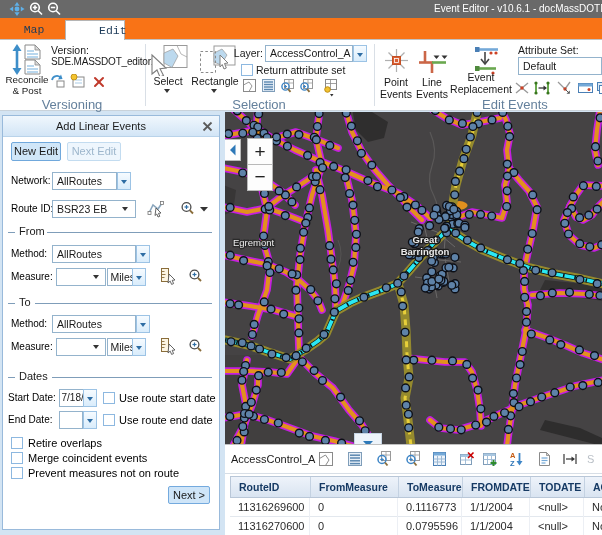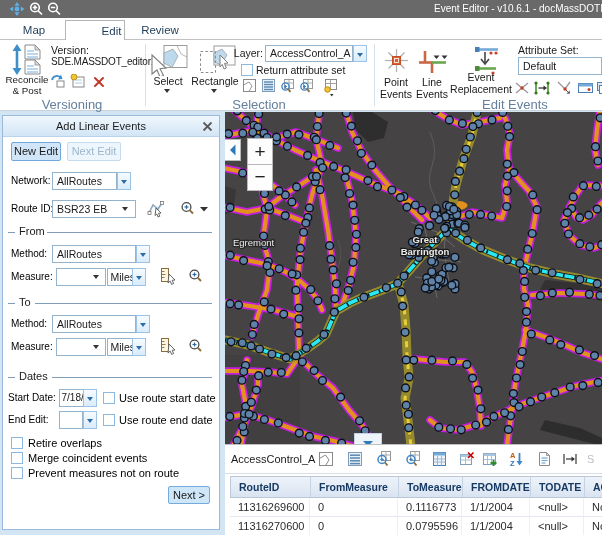--- a/index.html
+++ b/index.html
@@ -4,21 +4,21 @@
 <style>
 * { margin:0; padding:0; box-sizing:border-box; }
 html,body { width:602px; height:535px; overflow:hidden; }
 body { font-family:"Liberation Sans", sans-serif; position:relative; background:#d3e4f3; }
 .abs { position:absolute; }
 
 
 #topbar { left:0; top:0; width:602px; height:18px; background:#696969; }
 
 
-#tabstrip { left:0; top:18px; width:602px; height:22px; background:#ffffff; border-bottom:1px solid #c2c2c2; }
+#tabstrip { left:0; top:18px; width:602px; height:22px; background:#f97316; border-bottom:1px solid #c2c2c2;font-family:Liberation Mono, monospace; }
 .tab { position:absolute; top:2px; height:20px; line-height:20px; text-align:center; font-size:11.5px; color:#1e3c5a; }
 .tab.active { background:#fff; border:1px solid #b5b5b5; border-bottom:none; height:21px; }
 
 
 #ribbon { left:0; top:40px; width:602px; height:71px; background:#fff; border-bottom:1px solid #c9d2da; }
 .gsep { position:absolute; top:4px; height:62px; width:1px; background:#d9dfe6; }
 .glabel { position:absolute; top:57px; font-size:13px; color:#64809c; text-align:center; }
 .rlabel { position:absolute; font-size:10.5px; color:#1a1a1a; text-align:center; }
 
 
@@ -66,21 +66,20 @@
         <line x1="52.2" y1="10.7" x2="56" y2="14.5"></line>
     <line x1="46.8" y1="7.5" x2="51.2" y2="7.5"></line>
       </g>
 </svg>
 
 </div>
 
 <div id="tabstrip" class="abs">
   <div class="tab" style="left:3px;width:62px;">Map</div>
   <div class="tab active" style="left:65px;width:60px;padding-left:33px;">Edit</div>
-  <div class="tab" style="left:125px;width:70px;">Review</div>
 </div>
 
 <div id="ribbon" class="abs">
   <div class="gsep" style="left:145px"></div>
   <div class="gsep" style="left:374px"></div>
   <div class="glabel" style="left:22px;width:100px">Versioning</div>
   <div class="glabel" style="left:209px;width:100px">Selection</div>
   <div class="glabel" style="left:465px;width:100px">Edit Events</div>
 
   <svg class="abs" style="left:10px;top:3px" width="36" height="34" viewBox="0 0 36 34">
@@ -365,21 +364,21 @@
       <span style="position:absolute;left:11px;top:0">Dates</span>
       <i style="left:44px;width:160px"></i>
     </div>
 
   <div class="abs" style="left:5px;top:276px;font-size:10px;">Start Date:</div>
   <div class="combo" style="left:56px;top:273px;width:25px;height:18px;line-height:16px;padding-left:1.5px;font-size:10px;">7/18/</div>
   <div class="dbtn" style="left:80px;top:273px;width:14px;height:18px"></div>
   <div class="cb" style="left:100px;top:276px"></div>
   <div class="abs" style="left:116px;top:276px;font-size:11px;">Use route start date</div>
 
-  <div class="abs" style="left:5px;top:298px;font-size:10px;">End Edit:</div>
+  <div class="abs" style="left:5px;top:298px;font-size:10px;">End Date:</div>
   <div class="combo" style="left:56px;top:295px;width:24px;height:18px;"></div>
   <div class="dbtn" style="left:80px;top:295px;width:14px;height:18px"></div>
   <div class="cb" style="left:100px;top:298px"></div>
   <div class="abs" style="left:116px;top:298px;font-size:11px;">Use route end date</div>
 
   <div class="cb" style="left:8px;top:321px"></div>
   <div class="abs" style="left:25px;top:321px;font-size:11px;">Retire overlaps</div>
   <div class="cb" style="left:8px;top:336px"></div>
   <div class="abs" style="left:25px;top:336px;font-size:11px;">Merge coincident events</div>
   <div class="cb" style="left:8px;top:351px"></div>

